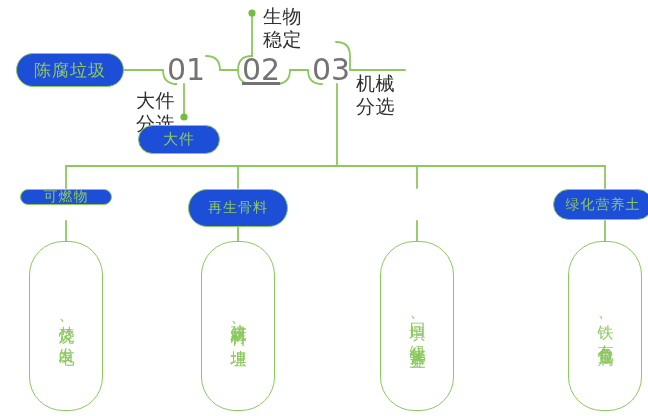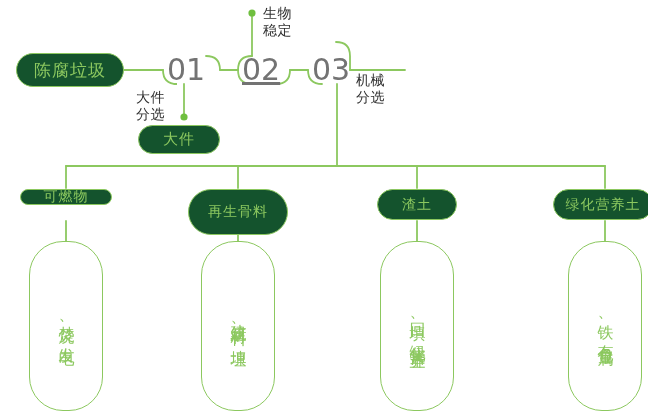--- a/index.html
+++ b/index.html
@@ -9,21 +9,21 @@
   }
   #stage{position:absolute;left:0;top:0;width:648px;height:416px;}
 
   
   #lines{position:absolute;left:0;top:0;width:648px;height:416px;}
 
   
   .pill{
     position:absolute;box-sizing:border-box;
     border:1.6px solid #8cc85f;border-radius:999px;
-    color:#8cc85f;background:#14532d;
+    color:#8cc85f;background:#1d4ed8;
     display:flex;align-items:center;justify-content:center;
     letter-spacing:1px;white-space:nowrap;
   }
   .pill-lg{font-size:17px;}
   .pill-md{font-size:15px;}
   .pill-sm{font-size:14px;}
 
   
   .vbox{
     position:absolute;box-sizing:border-box;
@@ -40,21 +40,21 @@
   
   .stagenum{
     position:absolute;color:#737373;
     font-size:30px;font-weight:400;letter-spacing:0px;
     font-family:"DejaVu Sans","Liberation Sans",sans-serif;
     white-space:nowrap;
   }
 
   
   .anno{
-    position:absolute;color:#2f2f2f;font-size:14px;
+    position:absolute;color:#2f2f2f;font-size:19px;
     line-height:1.22;letter-spacing:0.5px;white-space:nowrap;
   }
 </style>
 </head>
 <body>
 
 <div id="stage">
 
   <svg id="lines" viewBox="0 0 648 416">
     <g fill="none" stroke="#8cc85f" stroke-width="1.8" stroke-linecap="round">
@@ -127,25 +127,22 @@
     <div>分选</div>
   </div>
 
   <div class="pill pill-md" style="left:138px;top:125px;width:82px;height:29px;">
     <span>大件</span>
   </div>
 
   <div class="pill pill-sm" style="left:20px;top:189px;width:92px;height:16px;">
     <span>可燃物</span>
   </div>
-  <div class="pill pill-sm" style="left:188px;top:189px;width:100px;height:46px;">
+  <div class="pill pill-sm" style="left:188px;top:189px;width:100px;height:38px;">
     <span>再生骨料</span>
-  </div>
-  <div class="pill pill-sm" style="left:377px;top:189px;width:80px;height:31px;">
-    <span>渣土</span>
   </div>
   <div class="pill pill-sm" style="left:553px;top:189px;width:100px;height:31px;">
     <span>绿化营养土</span>
   </div>
 
   <div class="vbox" style="left:29px;top:241px;width:74px;height:170px;">
     <span class="vtext">焚烧、发电</span>
   </div>
   <div class="vbox" style="left:201px;top:241px;width:74px;height:170px;">
     <span class="vtext">建筑材料、填埋</span>

